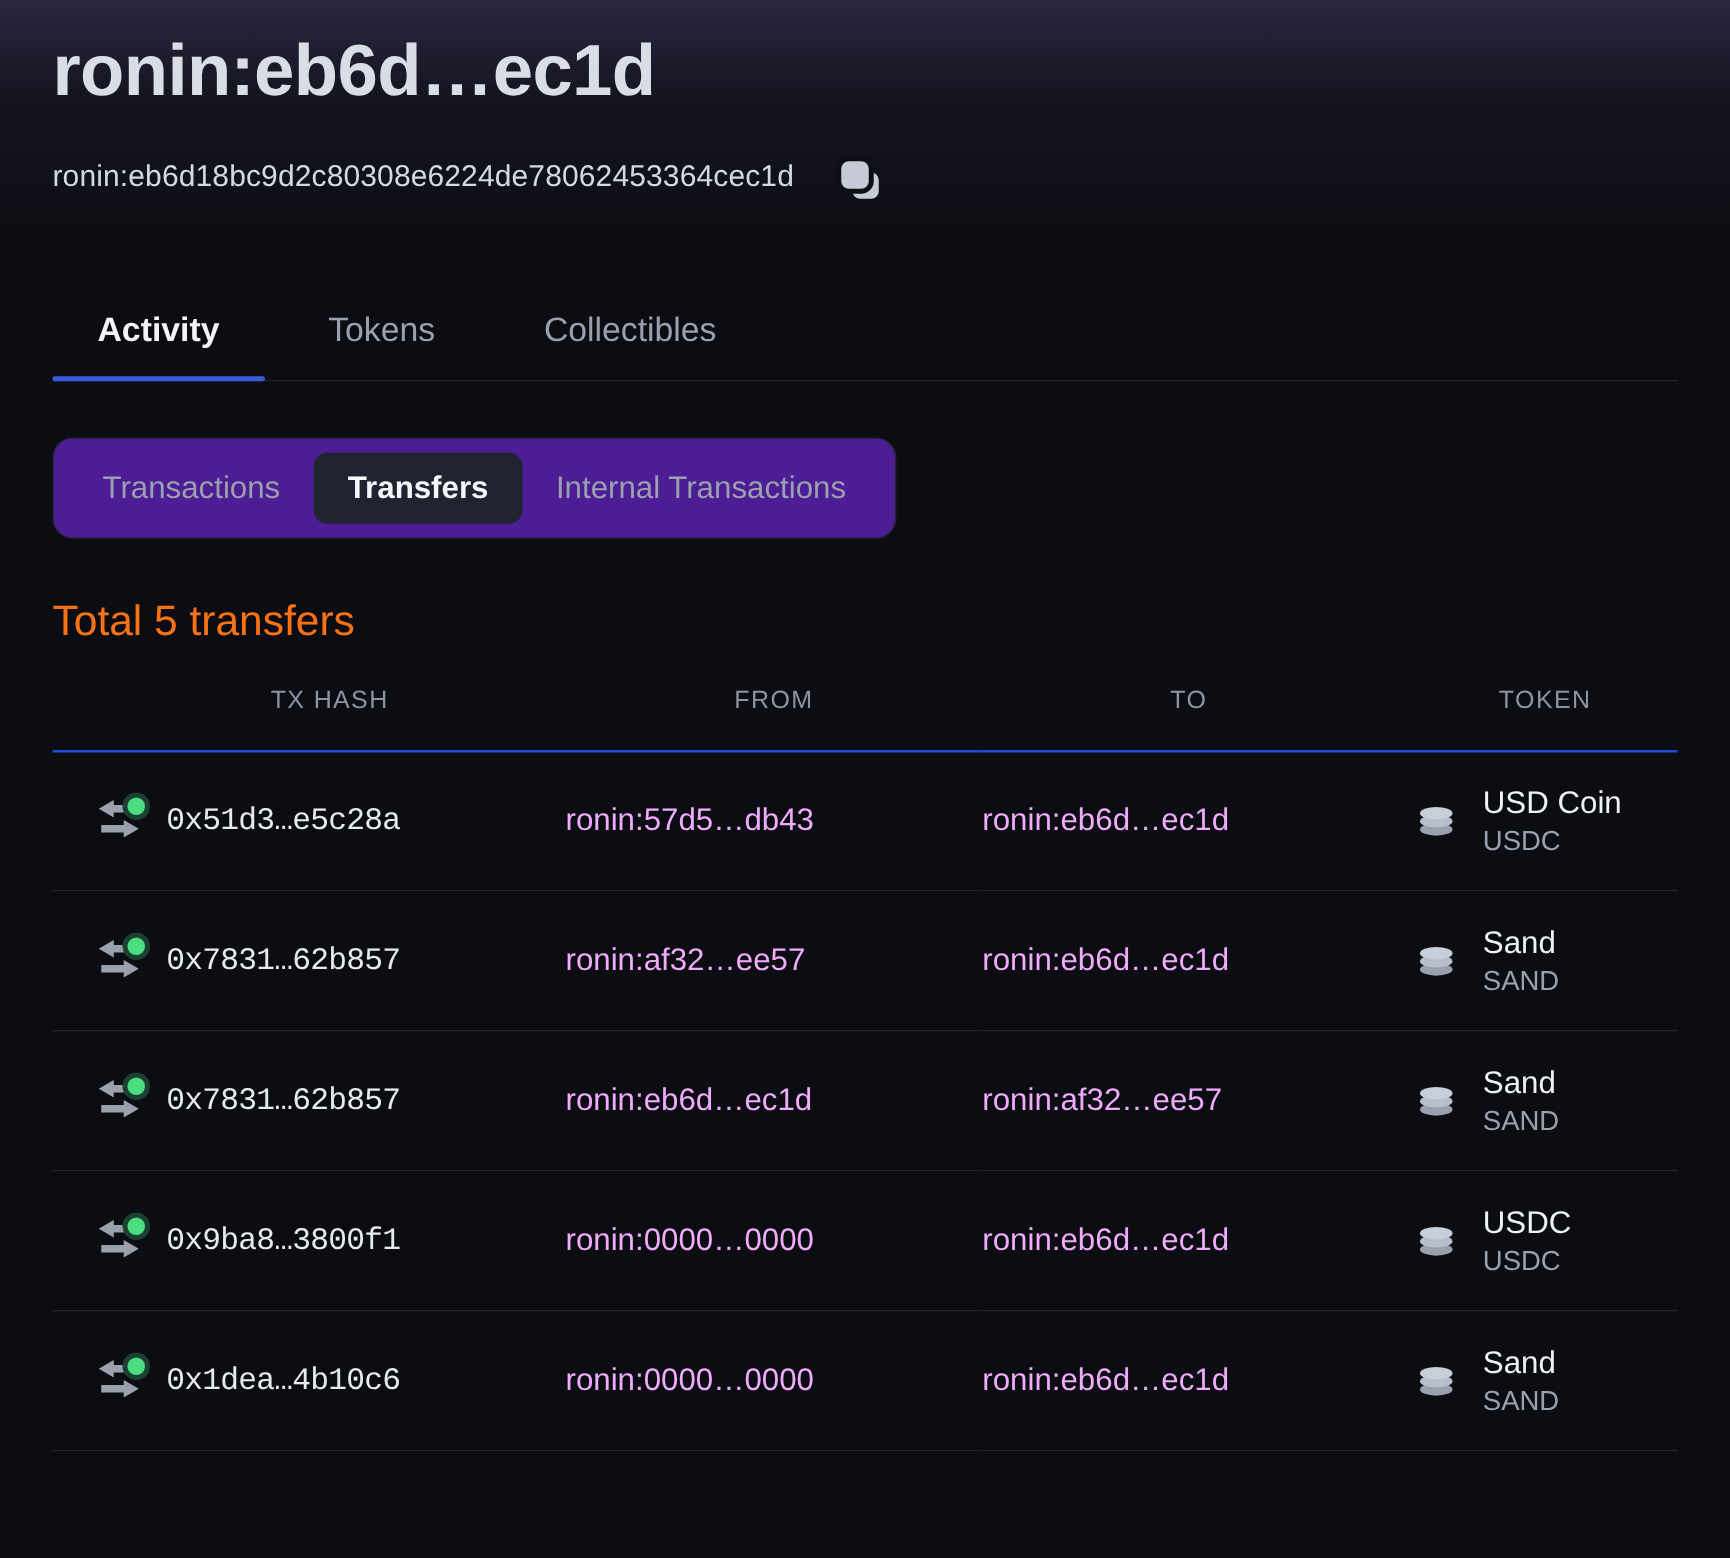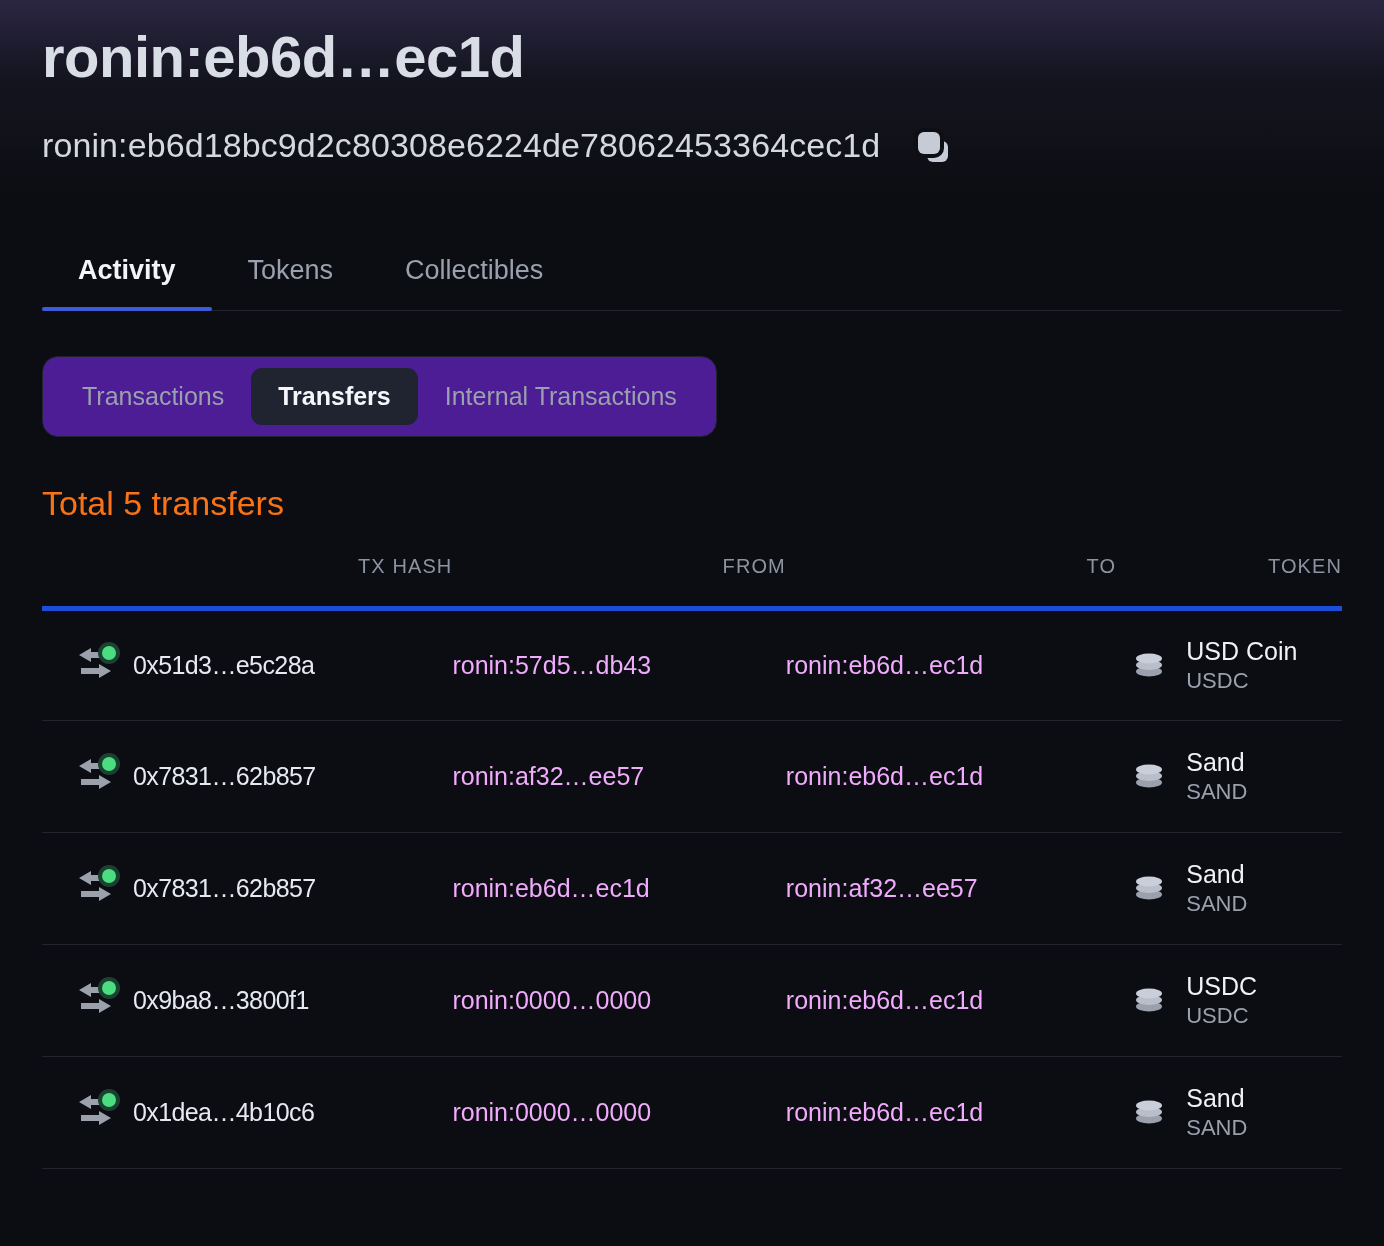--- a/index.html
+++ b/index.html
@@ -45,21 +45,21 @@
   }
 
   .addr-row {
     display: flex;
     align-items: center;
     gap: 38px;
     margin-top: 34px;
   }
 
   .addr-full {
-    font-size: 34px;
+    font-size: 24px;
     color: #d4d8e0;
     letter-spacing: 0.1px;
     text-align: right;
   }
 
   .copy-icon {
     width: 30px;
     height: 30px;
     position: relative;
     flex: none;
@@ -79,21 +79,21 @@
     width: 22px; height: 22px;
     border-radius: 6px;
     background: #c7cbd6;
     box-shadow: 0 0 0 4px #0e0f15;
   }
 
   
   .tabs {
     display: flex;
     align-items: flex-end;
-    gap: 0;
+    gap: 15px;
     margin-top: 84px;
     border-bottom: 1px solid #23252e;
     position: relative;
   }
   .tab {
     font-size: 27px;
     color: #9aa0ad;
     padding: 6px 36px 24px 36px;
     cursor: pointer;
     position: relative;
@@ -145,27 +145,27 @@
   }
 
   
   .tbl {
     width: 1300px;
     margin-top: 32px;
     border-collapse: collapse;
     table-layout: fixed;
   }
   .tbl th {
-    text-align: right;
+    text-align: center;
     font-size: 20px;
     font-weight: 400;
     letter-spacing: 1.1px;
     color: #8c93a1;
     padding: 0 0 28px 0;
-    border-bottom: 5px solid #1d4ed8;
+    border-bottom: 2px solid #1d4ed8;
   }
   .tbl td {
     padding: 0;
     border-bottom: 1px solid #23252e;
     vertical-align: middle;
     height: 112px;
   }
   .col-hash  { width: 400px; padding-left: 33px !important; }
   .col-from  { width: 325px; }
   .col-to    { width: 322px; }
@@ -194,21 +194,21 @@
   }
   .xfer-icon .dot {
     position: absolute;
     right: 5px; top: 4px;
     width: 14px; height: 14px;
     border-radius: 50%;
     background: #4ade80;
   }
 
   .mono {
-    font-family: Liberation Sans, sans-serif;
+    font-family: Liberation Mono, monospace;
     font-size: 25px;
     color: #e6e9ef;
     letter-spacing: -0.6px;
   }
   .addr-cell {
     font-size: 25px;
     color: #f0abfc;
     letter-spacing: 0px;
   }
 

